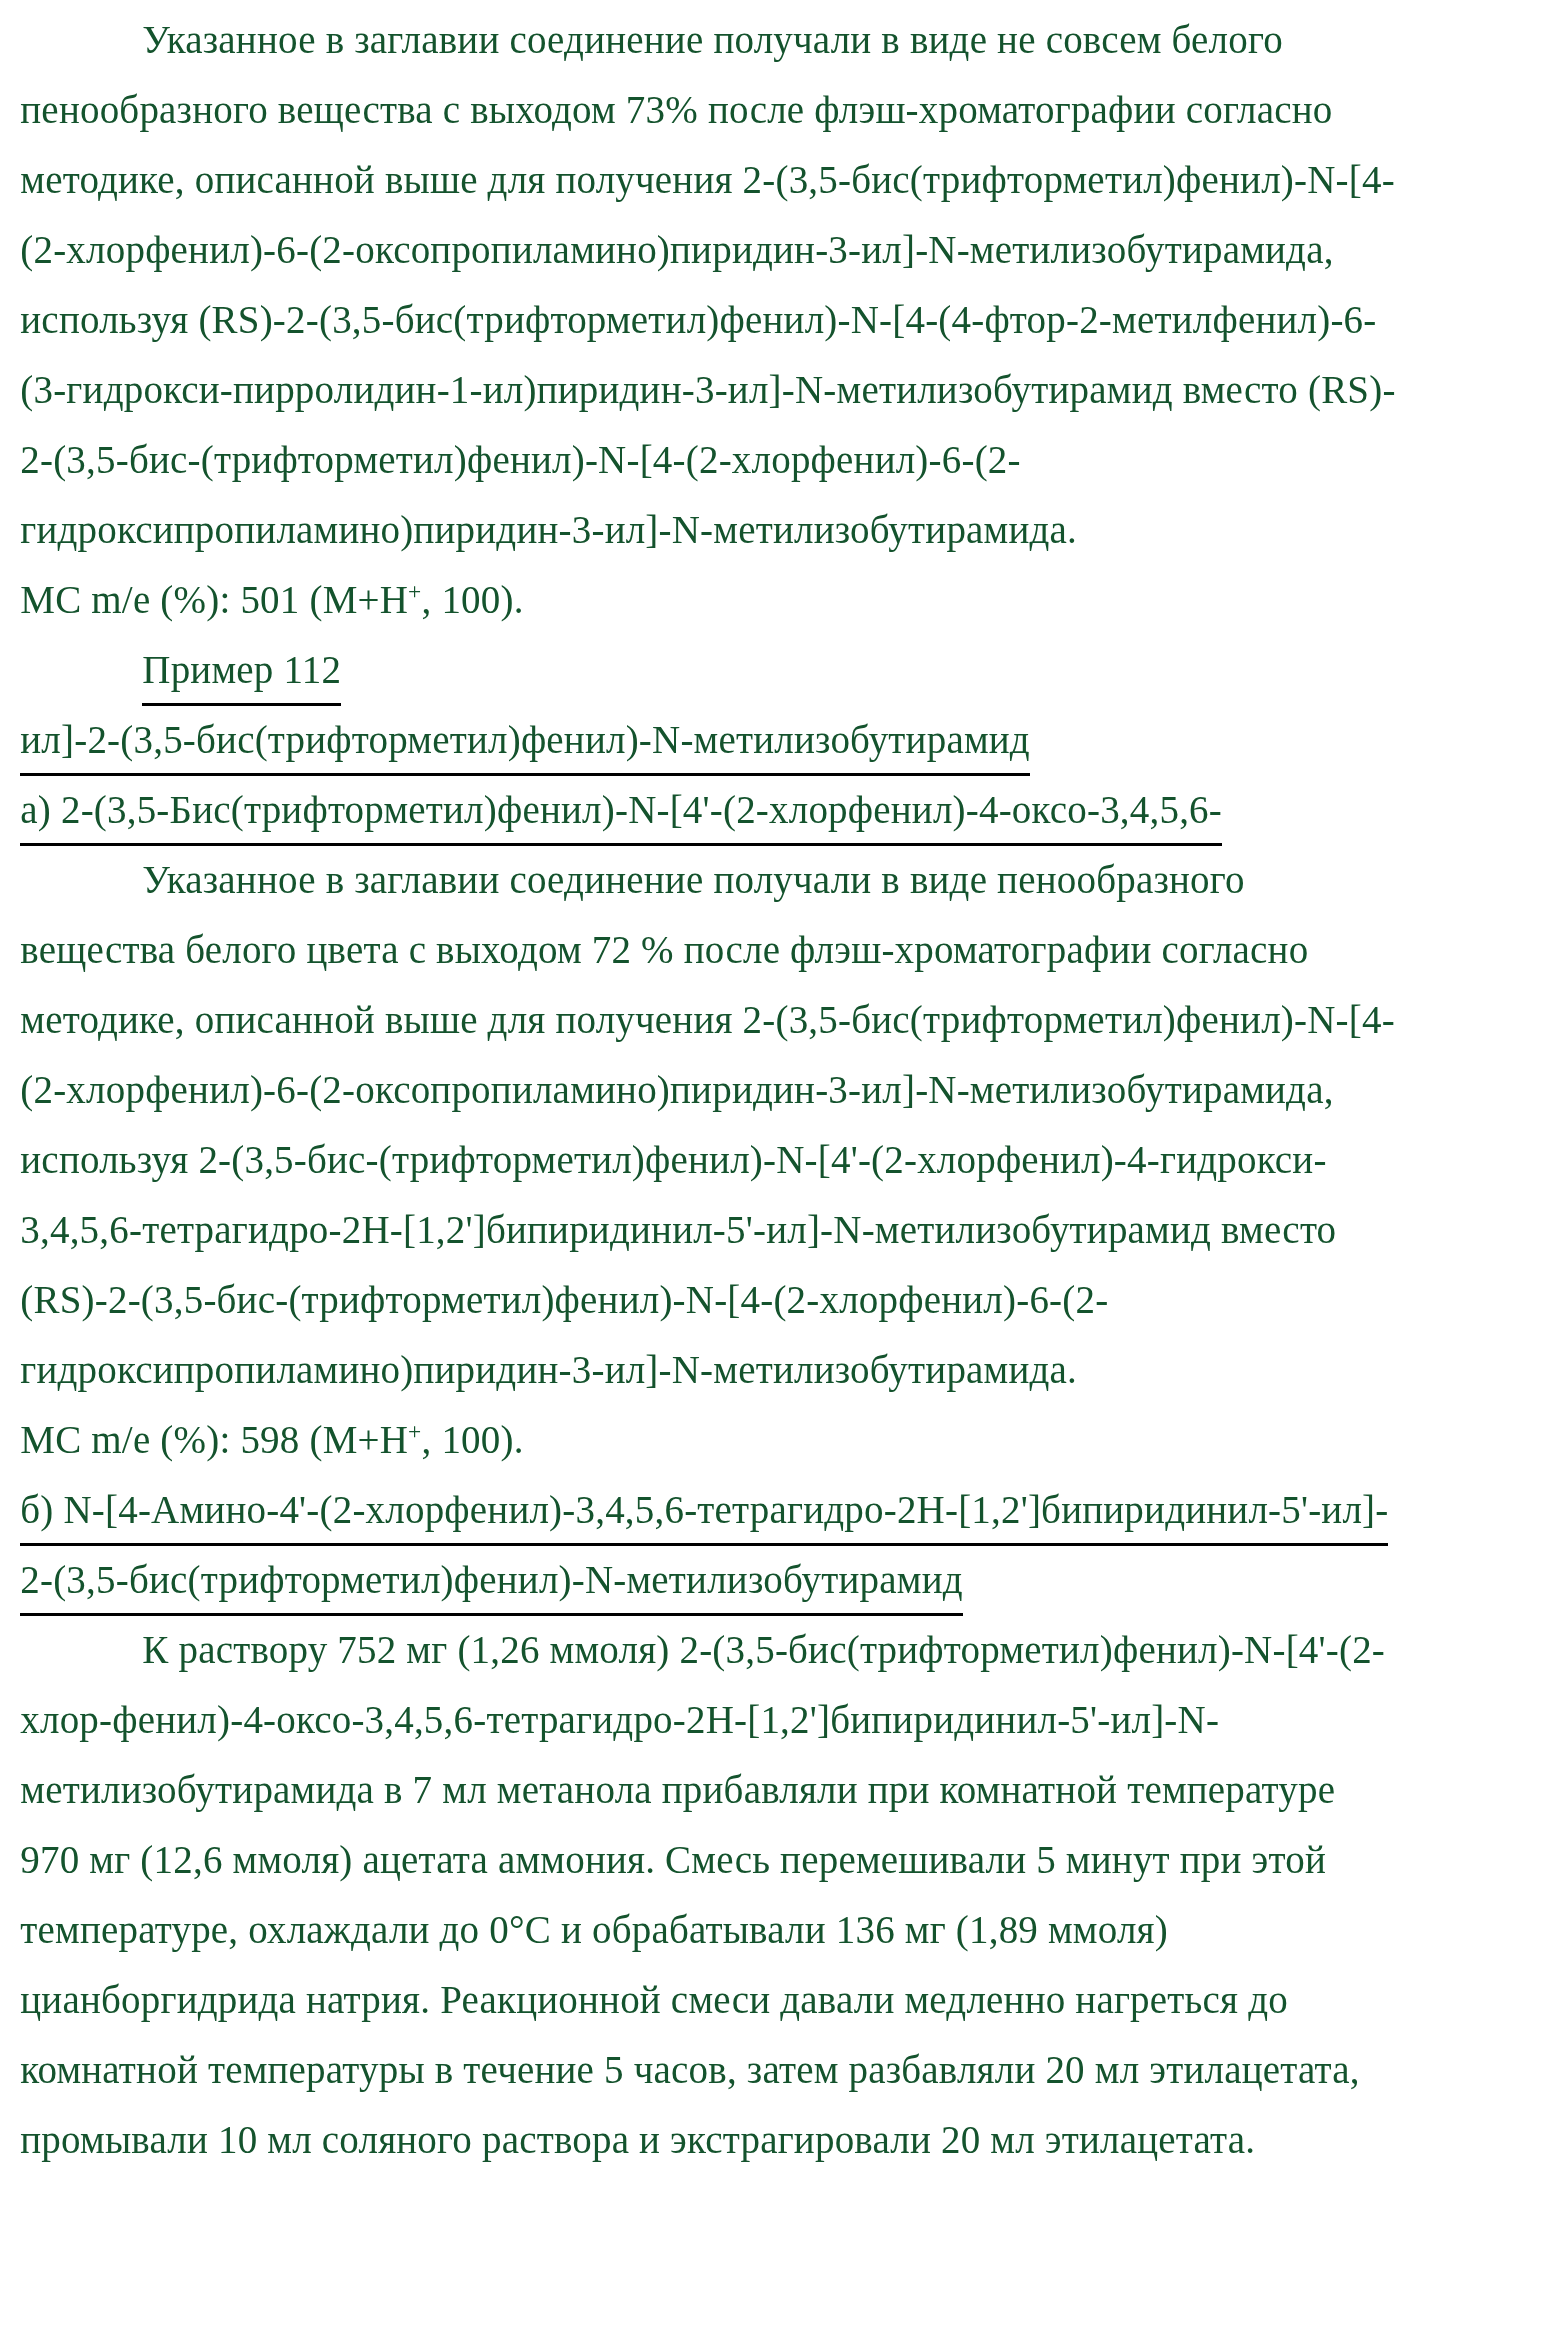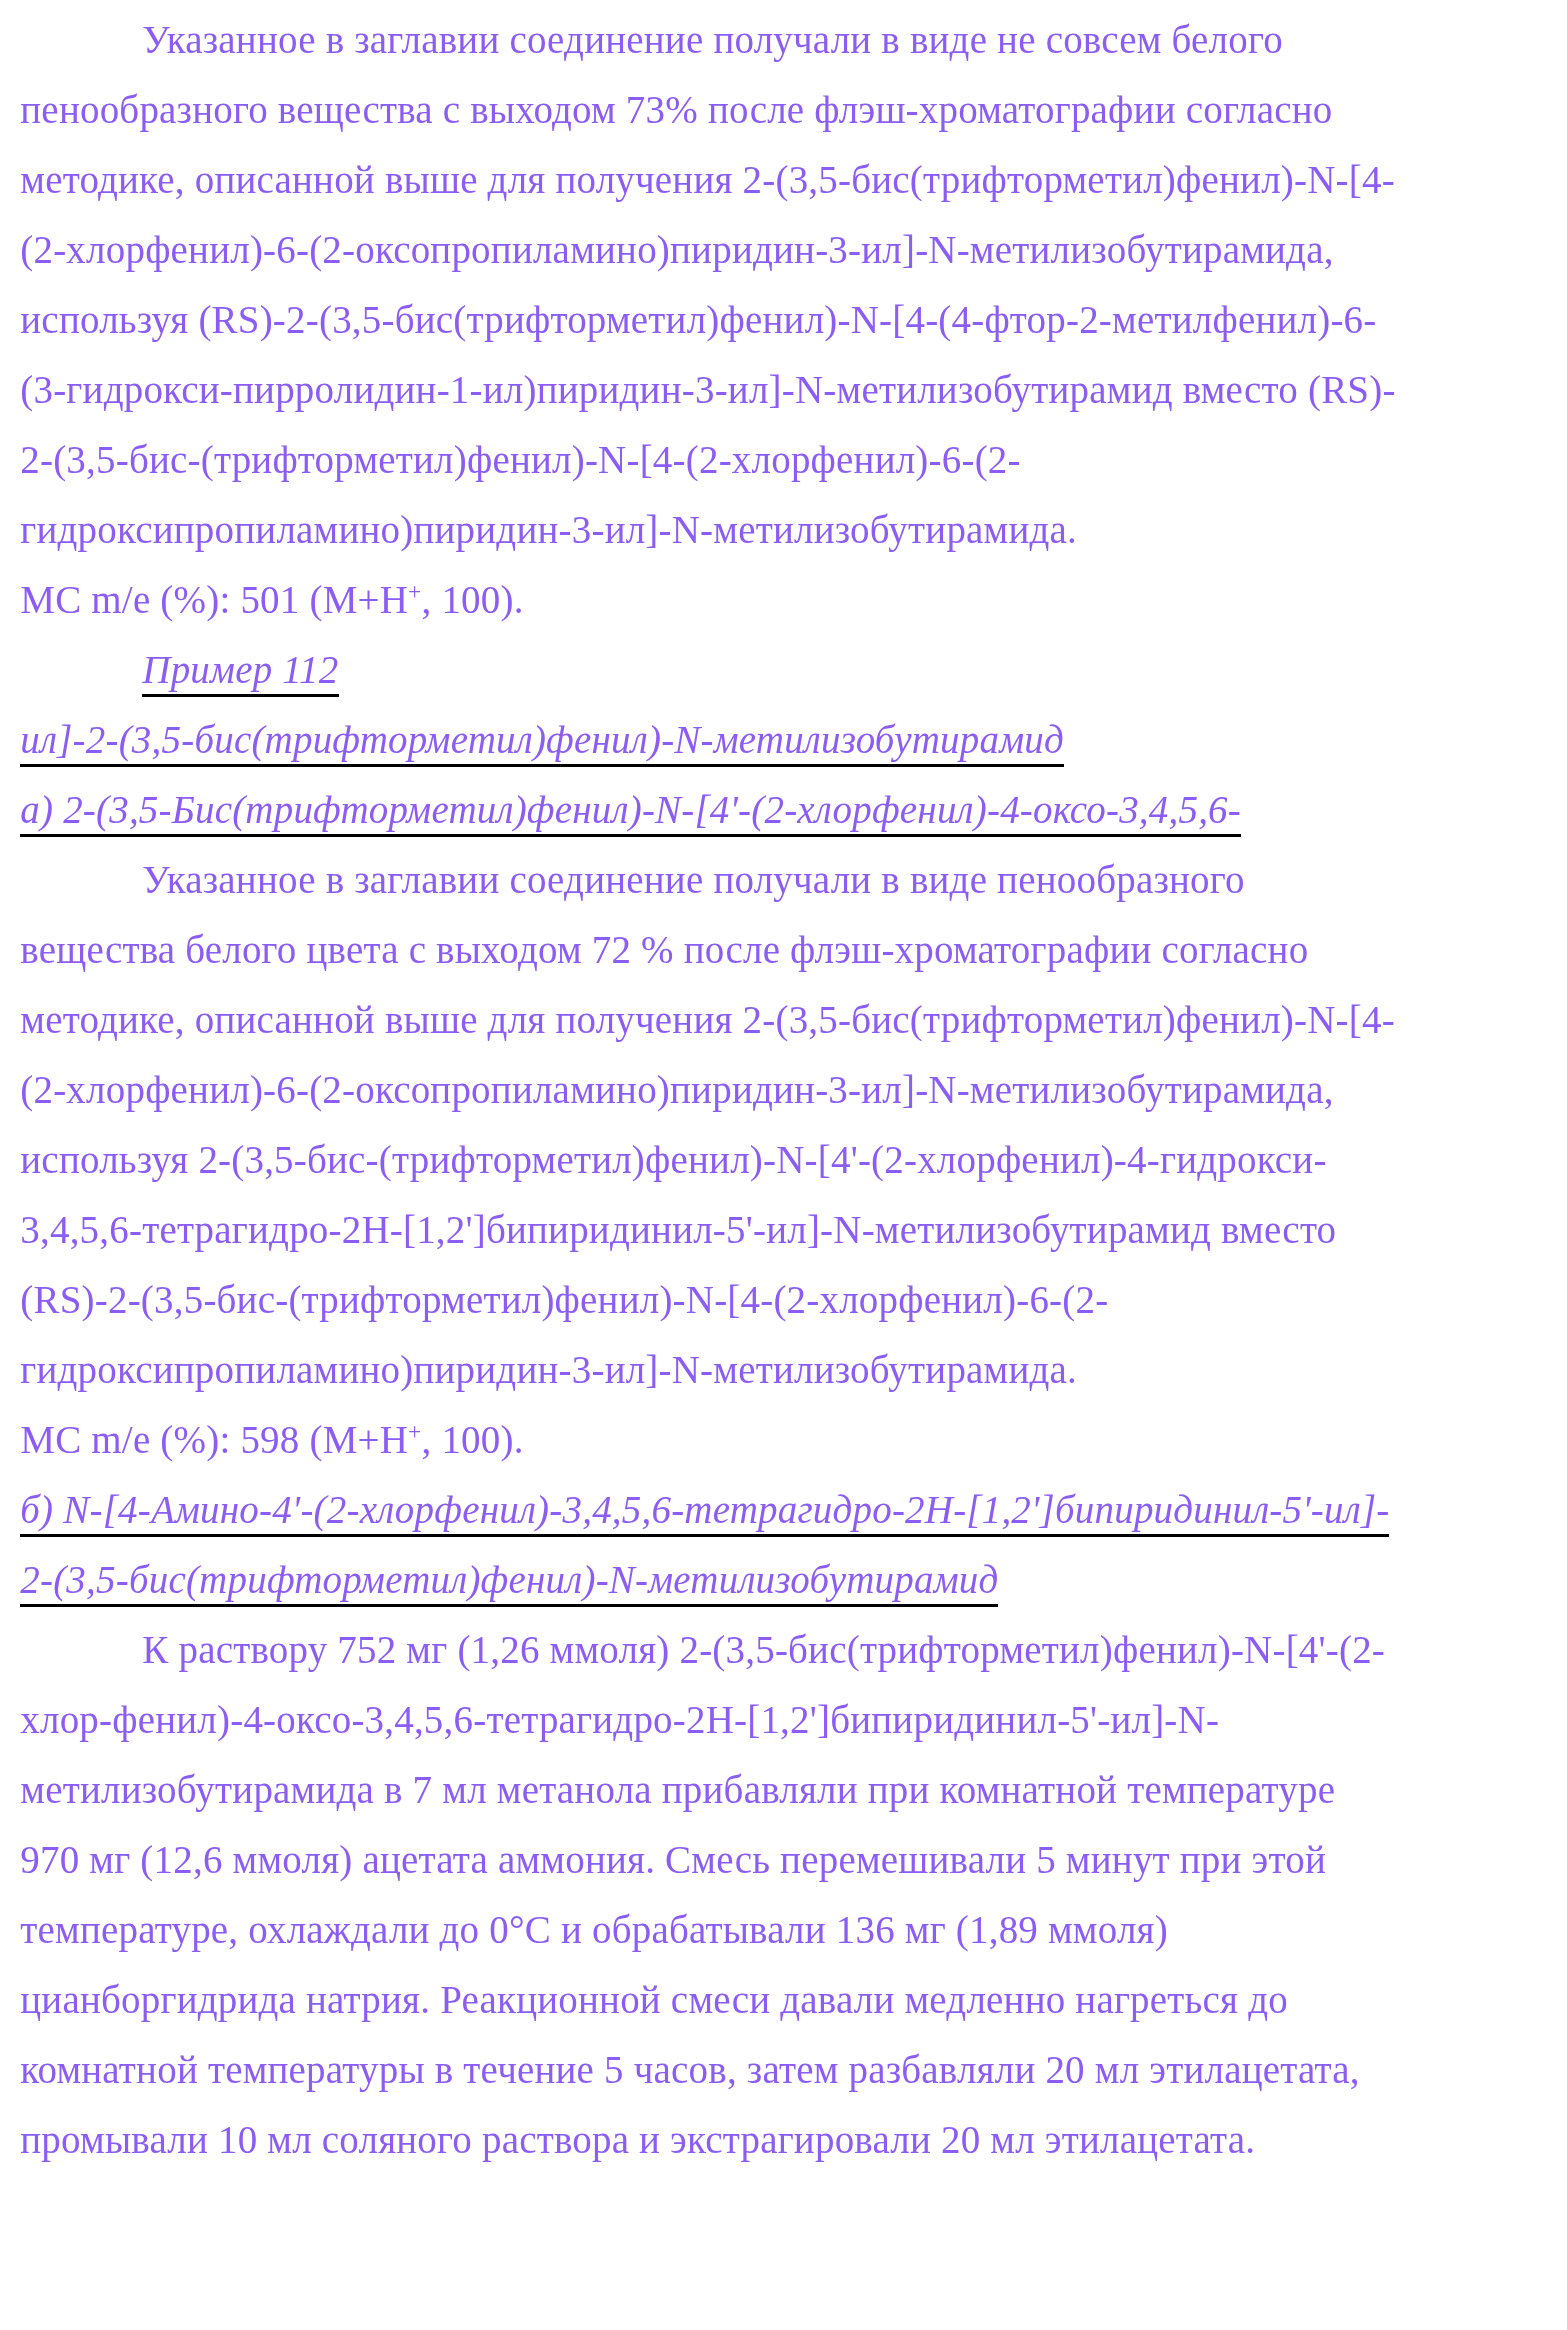--- a/index.html
+++ b/index.html
@@ -5,21 +5,21 @@
   html, body {
     margin: 0;
     padding: 0;
     background: #ffffff;
   }
   .page {
     position: relative;
     width: 1416px;
     height: 2330px;
     background: #ffffff;
-    color: #8b5cf6;
+    color: #14532d;
     font-family: "Liberation Serif", "DejaVu Serif", serif;
     font-size: 39px;
     overflow: hidden;
     box-sizing: border-box;
     padding: 4.9px 24.4px 0 20.3px;
   }
   .text-block {
     width: 100%;
   }
   .line {
@@ -28,22 +28,21 @@
     letter-spacing: 0.2px;
   }
   .line.indent {
     padding-left: 122px;
   }
   .txt {
     display: inline;
   }
   .txt.u {
     border-bottom: 3.3px solid #000000;
-    padding-bottom: 3px;
-    font-style: italic;
+    padding-bottom: 12px;
   }
   sup {
     font-size: 0.6em;
     vertical-align: super;
     line-height: 0;
   }
 </style>
 </head>
 <body>
 

